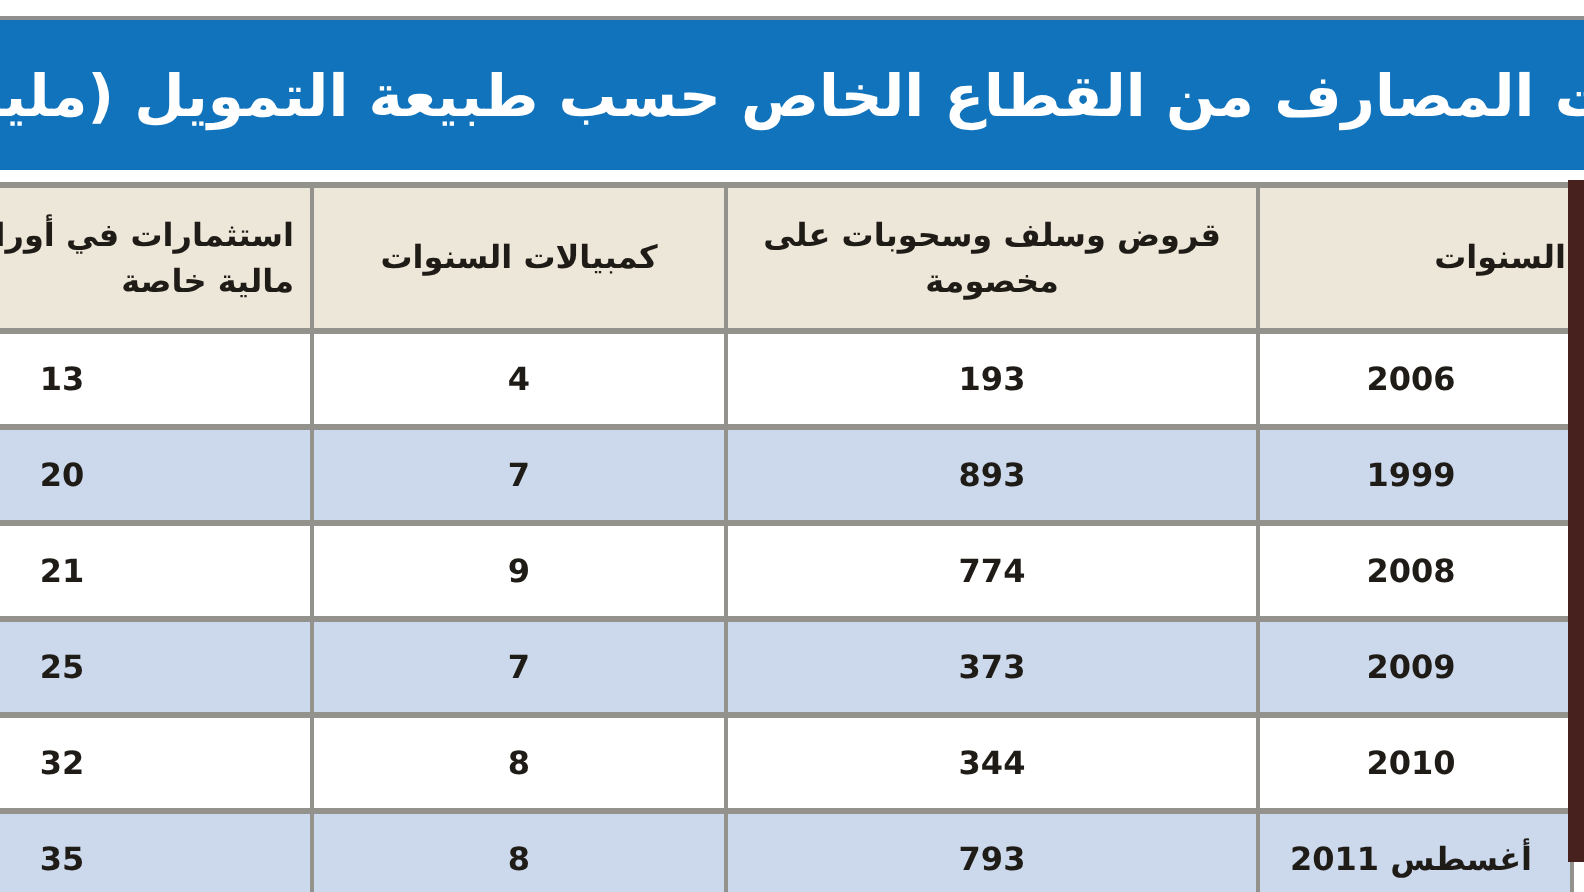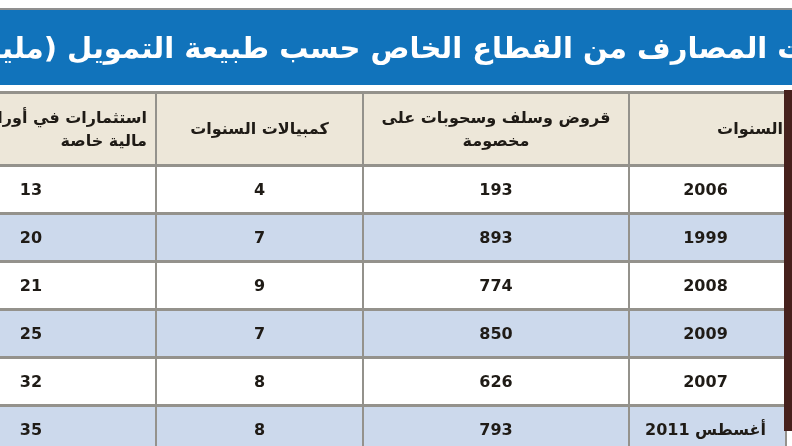--- a/index.html
+++ b/index.html
@@ -79,27 +79,27 @@
             <td class="col-investments">20</td>
           </tr>
           <tr>
             <td class="col-year">2008</td>
             <td class="col-loans">774</td>
             <td class="col-bills">9</td>
             <td class="col-investments">21</td>
           </tr>
           <tr class="alt">
             <td class="col-year">2009</td>
-            <td class="col-loans">850</td>
+            <td class="col-loans">373</td>
             <td class="col-bills">7</td>
             <td class="col-investments">25</td>
           </tr>
           <tr>
-            <td class="col-year">2007</td>
-            <td class="col-loans">626</td>
+            <td class="col-year">2010</td>
+            <td class="col-loans">344</td>
             <td class="col-bills">8</td>
             <td class="col-investments">32</td>
           </tr>
           <tr class="alt">
             <td class="col-year">أغسطس 2011</td>
             <td class="col-loans">793</td>
             <td class="col-bills">8</td>
             <td class="col-investments">35</td>
           </tr>
         </tbody>

